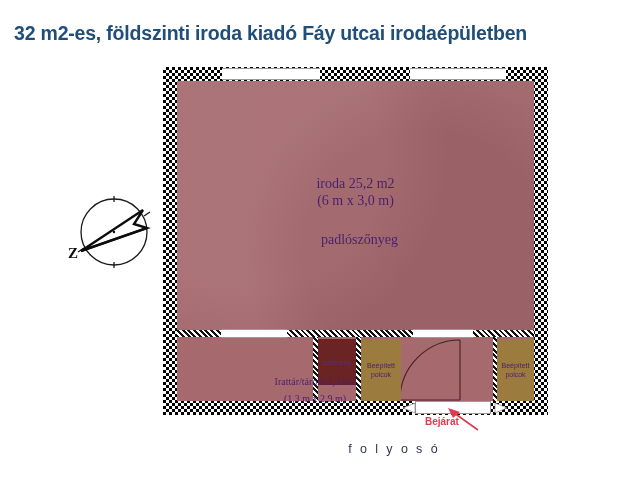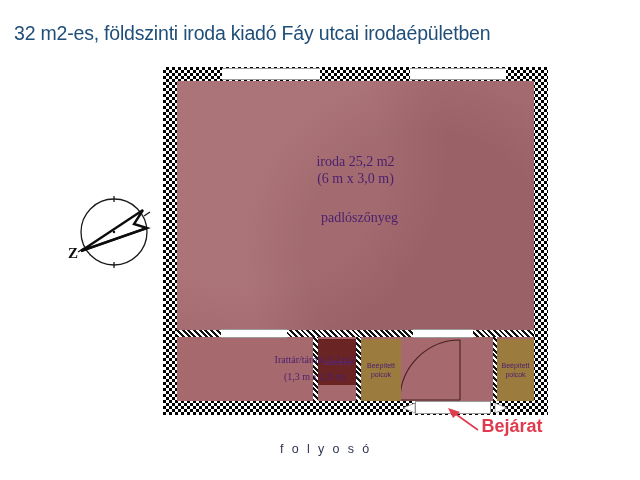--- a/index.html
+++ b/index.html
@@ -22,21 +22,21 @@
     background: #ffffff;
   }
 
   
   #title {
     position: absolute;
     left: 14px;
     top: 22px;
     width: 616px;
     font-size: 19.5px;
-    font-weight: normal;
+    font-weight: bold;
     color: #1f4e79;
     letter-spacing: -0.2px;
     white-space: nowrap;
     font-family: "Liberation Sans", sans-serif;
   }
 
   
   #plan {
     position: absolute;
     left: 163px;
@@ -120,20 +120,21 @@
   }
 
   
   .room-label {
     position: absolute;
     color: #4b1f6f;
     font-family: "Liberation Serif", serif;
     font-size: 13.5px;
     white-space: nowrap;
     text-align: center;
+    margin-top: 22px;
   }
   #office-label {
     left: 0; top: 86px;
     width: 385px;
     line-height: 17px;
     font-size: 14px;
   }
   #office-floorcover {
     left: 4px; top: 143px;
     width: 385px;
@@ -200,43 +201,42 @@
     left: 240px;
     top: 333px;
     width: 104px;
     height: 16px;
   }
   #entrance-label {
     position: absolute;
     left: 425px;
     top: 416px;
     width: 110px;
-    text-align: center;
+    text-align: left;
     color: #e03a4e;
     font-family: "Liberation Sans", sans-serif;
-    font-size: 18px;
+    font-size: 10px;
     font-weight: bold;
     white-space: nowrap;
-    margin-left: 32px;
   }
   #entrance-callout {
     position: absolute;
     left: 420px;
     top: 404px;
     width: 110px;
     height: 34px;
   }
 
   
   #corridor-label {
     position: absolute;
     left: 280px;
     top: 442px;
     width: 160px;
-    text-align: left;
+    text-align: right;
     color: #2f3550;
     font-family: "Liberation Sans", sans-serif;
     font-size: 12.5px;
     letter-spacing: 2.4px;
     white-space: nowrap;
   }
 
   
   #compass {
     position: absolute;

